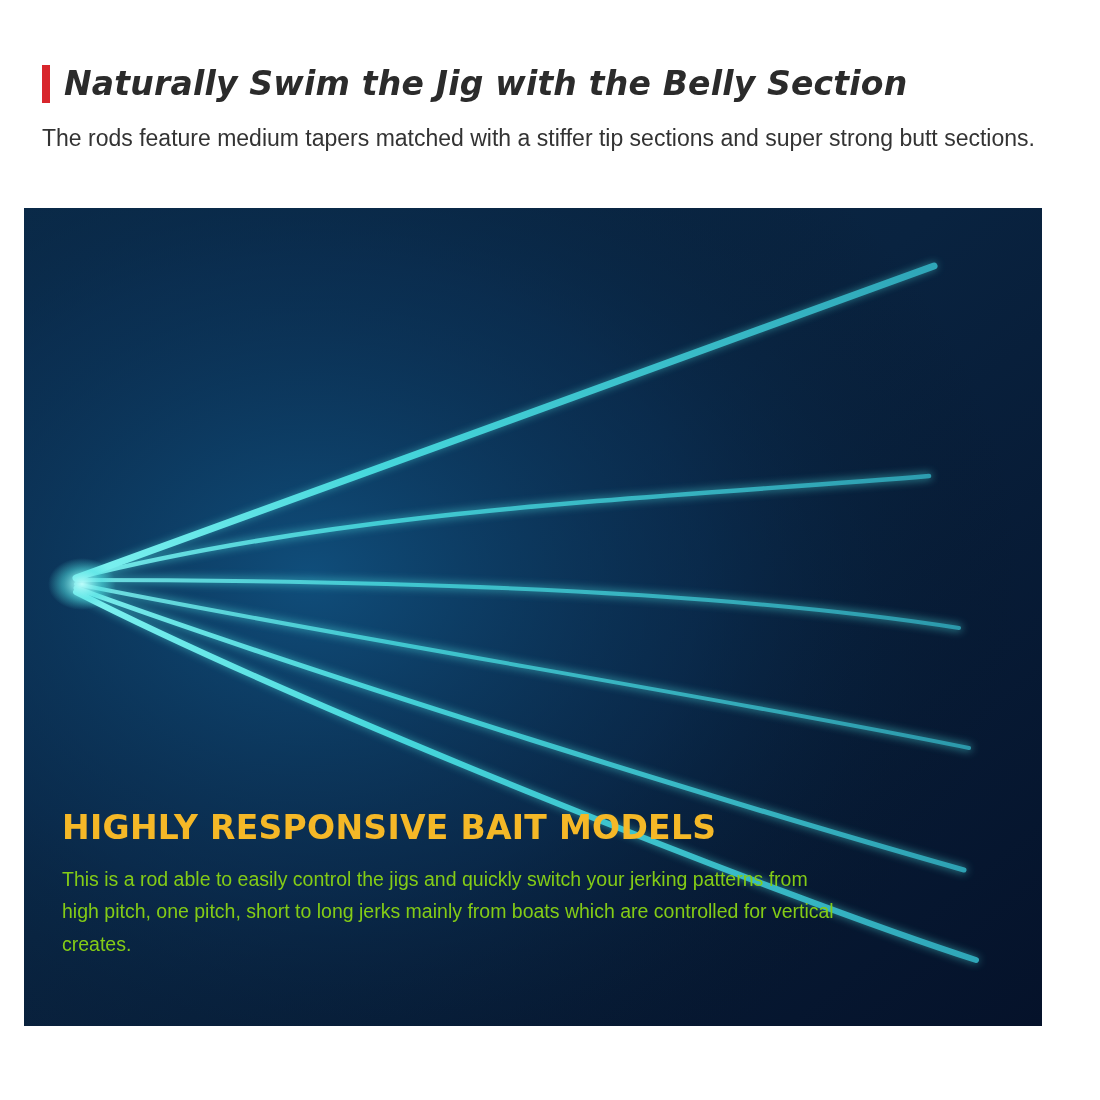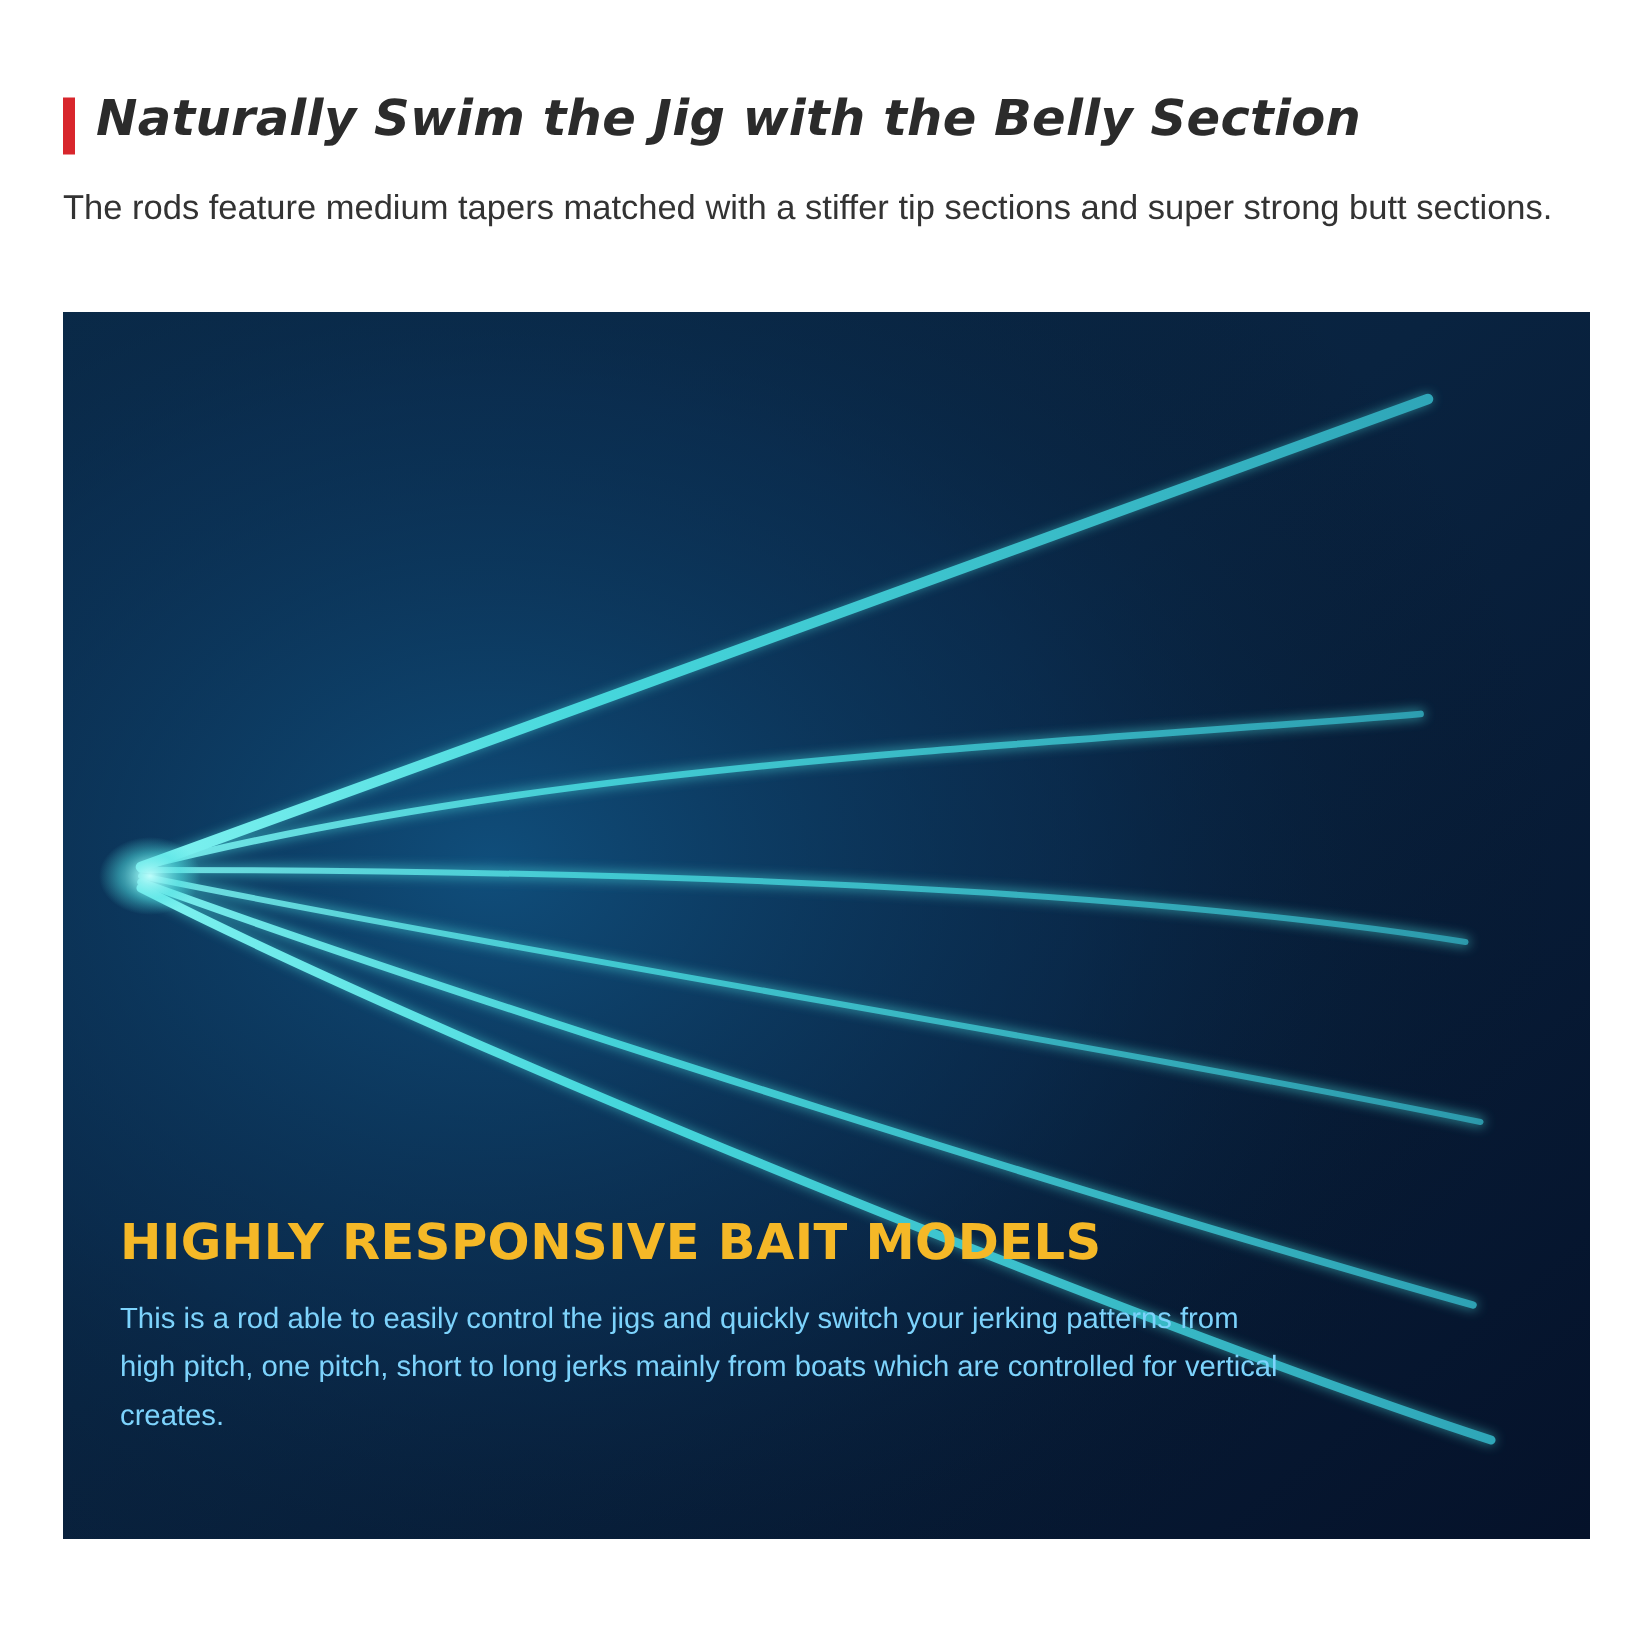--- a/index.html
+++ b/index.html
@@ -21,21 +21,21 @@
     height: 1100px;
     box-sizing: border-box;
   }
 
   
   .heading-row {
     position: absolute;
     left: 42px;
     top: 60px;
     display: flex;
-    align-items: flex-start;
+    align-items: flex-end;
   }
   .heading-bar {
     width: 8px;
     height: 38px;
     background: #d8262c;
     margin-right: 14px;
     margin-top: 5px;
     flex: 0 0 auto;
   }
   .heading-text {
@@ -57,21 +57,21 @@
     width: 1020px;
     font-size: 23px;
     line-height: 1.62;
     color: #333333;
   }
   .intro span { display: block; }
 
   
   .hero {
     position: absolute;
-    left: 42px;
+    left: 24px;
     top: 208px;
     width: 1018px;
     height: 818px;
     overflow: hidden;
     background:
       radial-gradient(ellipse 70% 60% at 30% 42%, #0d3f63 0%, rgba(13,63,99,0) 62%),
       linear-gradient(160deg, #0b2a47 0%, #0a2votes 0%, #0a2440 38%, #071a30 72%, #05142a 100%);
     background-color: #08203a;
   }
   .hero-svg {
@@ -93,21 +93,21 @@
     letter-spacing: 0.3px;
     white-space: nowrap;
   }
   .hero-body {
     position: absolute;
     left: 38px;
     top: 655px;
     width: 930px;
     font-size: 19.5px;
     line-height: 1.66;
-    color: #7dd3fc;
+    color: #84cc16;
   }
   .hero-body span { display: block; }
 </style>
 </head>
 <body>
 
 <div class="page">
 
   <div class="heading-row">
     <div class="heading-bar"></div>

